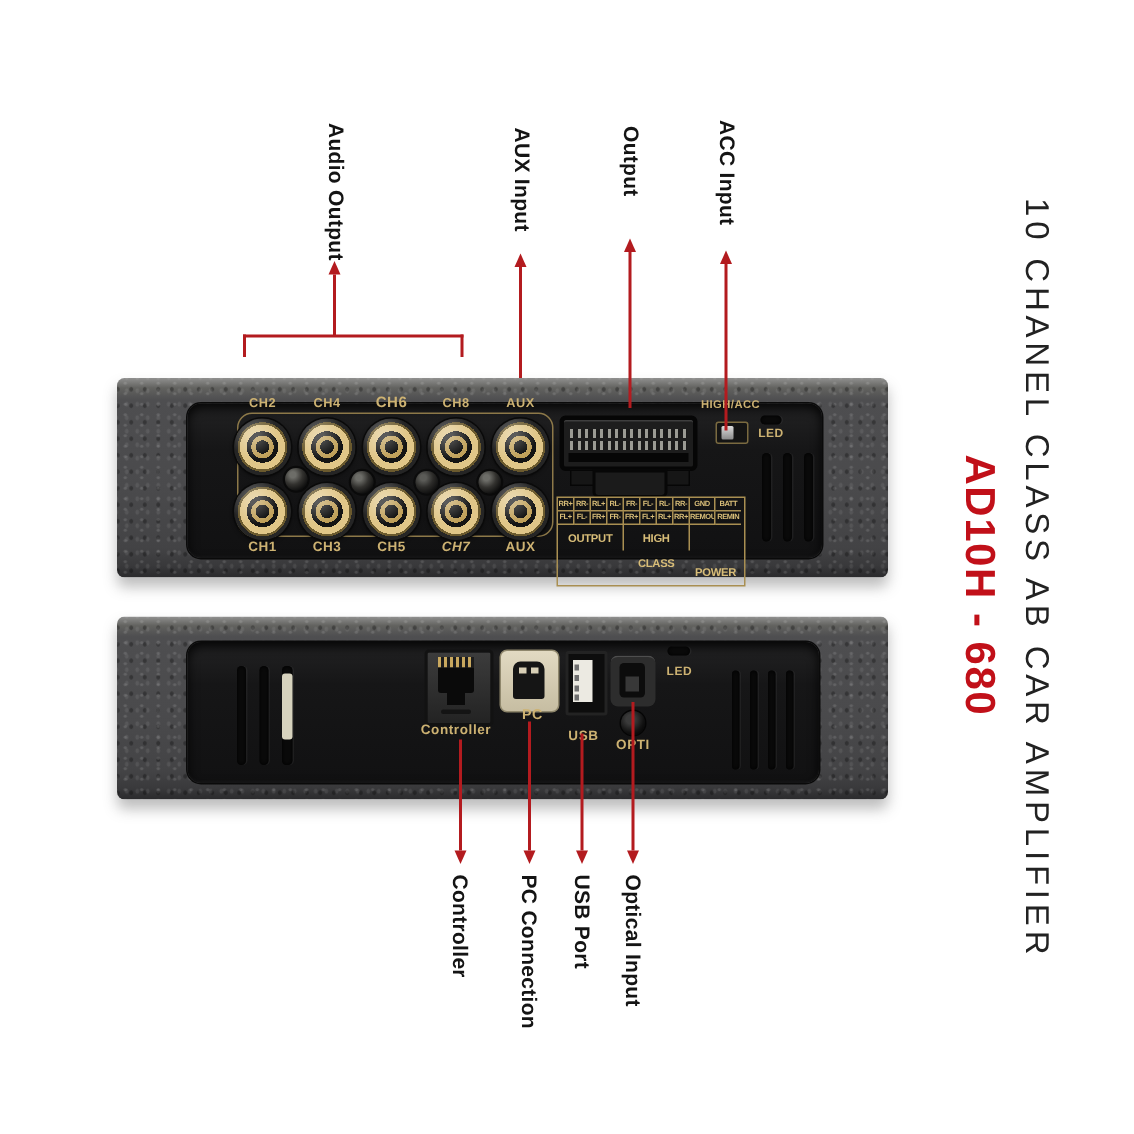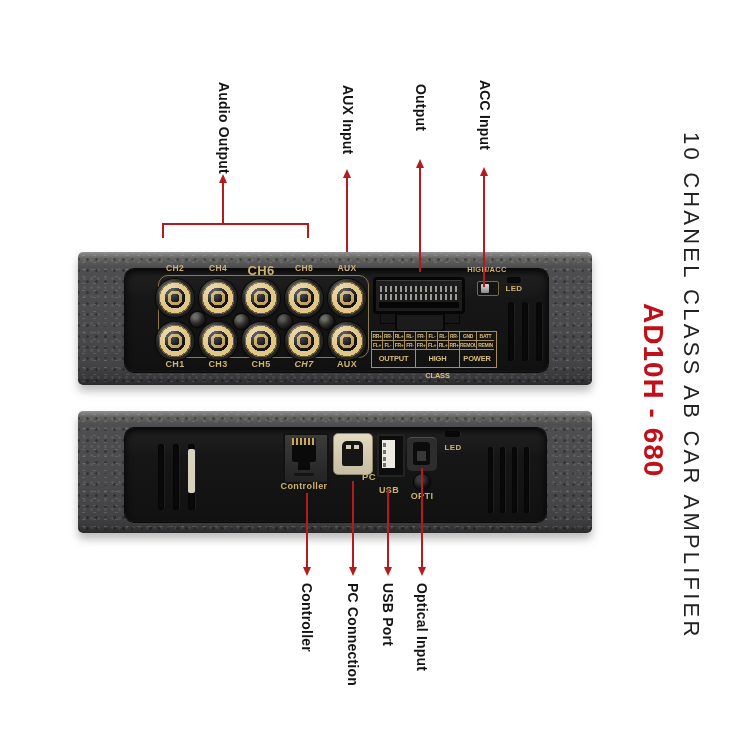--- a/index.html
+++ b/index.html
@@ -38,21 +38,21 @@
   .vent{position:absolute;background:#0a0a0a;border-radius:3px;
     box-shadow:inset 0 0 3px #000, 1px 0 0 rgba(255,255,255,.05);}
   .tbox{position:absolute;border:1px solid #a98f52;}
   .trow{display:flex;}
   .tc{box-sizing:border-box;width:11px;height:9px;border-right:1px solid #a98f52;border-bottom:1px solid #a98f52;
     color:#d8bd78;font-weight:bold;font-size:5px;line-height:9px;text-align:center;overflow:hidden;letter-spacing:-.3px;}
   .tc.wide{width:17px;}
   .tc:last-child{border-right:none;}
   .tg{box-sizing:border-box;height:17px;border-right:1px solid #a98f52;color:#d8bd78;font-weight:bold;
     font-size:7.5px;line-height:17px;text-align:center;letter-spacing:-.2px;}
-  .tg:last-child{border-right:none;}
+  .tg:last-child{border-right:none;margin-top:23px;}
   .molex{position:absolute;background:#1d1d1d;border:3px solid #060606;border-radius:4px;
     box-shadow:inset 0 1px 0 rgba(255,255,255,.15);}
   .pins{position:absolute;background:repeating-linear-gradient(90deg,#9b9b94 0 2px,#1a1a1a 2px 5px);}
   .port-label{position:absolute;color:#cdb272;font-weight:bold;text-align:center;letter-spacing:.4px;}
 </style>
 </head>
 <body>
 
 <div id="stage">
 
@@ -79,21 +79,21 @@
   <div class="arrow-up" style="left:479.5px;top:167px;"></div>
   <div class="line-v" style="left:483px;top:176px;height:111px;"></div>
 
   <div class="chassis" style="top:252px;height:133px;">
     <div class="inner" style="left:47px;top:17px;width:423px;height:103px;">
 
       <div class="goldbox" style="left:33px;top:6px;width:209px;height:81px;"></div>
 
       <div class="glabel" style="left:30px;top:-6px;width:40px;font-size:8.5px;">CH2</div>
       <div class="glabel" style="left:73px;top:-6px;width:40px;font-size:8.5px;">CH4</div>
-      <div class="glabel" style="left:116px;top:-6px;width:40px;font-size:13px;">CH6</div>
+      <div class="glabel" style="left:116px;top:-6px;width:40px;font-size:10px;">CH6</div>
       <div class="glabel" style="left:159px;top:-6px;width:40px;font-size:8.5px;">CH8</div>
       <div class="glabel" style="left:202px;top:-6px;width:40px;font-size:8.5px;">AUX</div>
 
       <div class="rca" style="left:31px;top:10px;"></div>
       <div class="rca" style="left:74px;top:10px;"></div>
       <div class="rca" style="left:117px;top:10px;"></div>
       <div class="rca" style="left:160px;top:10px;"></div>
       <div class="rca" style="left:203px;top:10px;"></div>
 
       <div class="rca" style="left:31px;top:53px;"></div>
@@ -182,21 +182,21 @@
         <div style="position:absolute;left:9px;top:38px;width:20px;height:3px;background:#141414;border-radius:2px;"></div>
       </div>
       <div class="port-label" style="left:139px;top:53px;width:80px;font-size:9px;">Controller</div>
 
       <div style="position:absolute;left:208px;top:5px;width:38px;height:40px;background:linear-gradient(180deg,#e2dac2,#c6bda2);border:1px solid #8f876c;border-radius:5px;">
         <div style="position:absolute;left:8px;top:7px;width:21px;height:25px;background:#151515;border-radius:5px 5px 2px 2px;">
           <div style="position:absolute;left:4px;top:4px;width:5px;height:4px;background:#d8cfb6;"></div>
           <div style="position:absolute;left:12px;top:4px;width:5px;height:4px;background:#d8cfb6;"></div>
         </div>
       </div>
-      <div class="port-label" style="left:224px;top:43px;width:40px;font-size:9.5px;">PC</div>
+      <div class="port-label" style="left:210px;top:43px;width:40px;font-size:9.5px;">PC</div>
 
       <div style="position:absolute;left:252px;top:6px;width:24px;height:39px;background:#0d0d0d;border:2px solid #232323;border-radius:2px;">
         <div style="position:absolute;left:3px;top:4px;width:13px;height:28px;background:#eceae2;">
           <div style="position:absolute;left:1px;top:3px;width:3px;height:4px;background:#6f6f6f;"></div>
           <div style="position:absolute;left:1px;top:10px;width:3px;height:4px;background:#6f6f6f;"></div>
           <div style="position:absolute;left:1px;top:17px;width:3px;height:4px;background:#6f6f6f;"></div>
           <div style="position:absolute;left:1px;top:23px;width:3px;height:4px;background:#6f6f6f;"></div>
         </div>
       </div>
       <div class="port-label" style="left:244px;top:57px;width:40px;font-size:9px;">USB</div>

